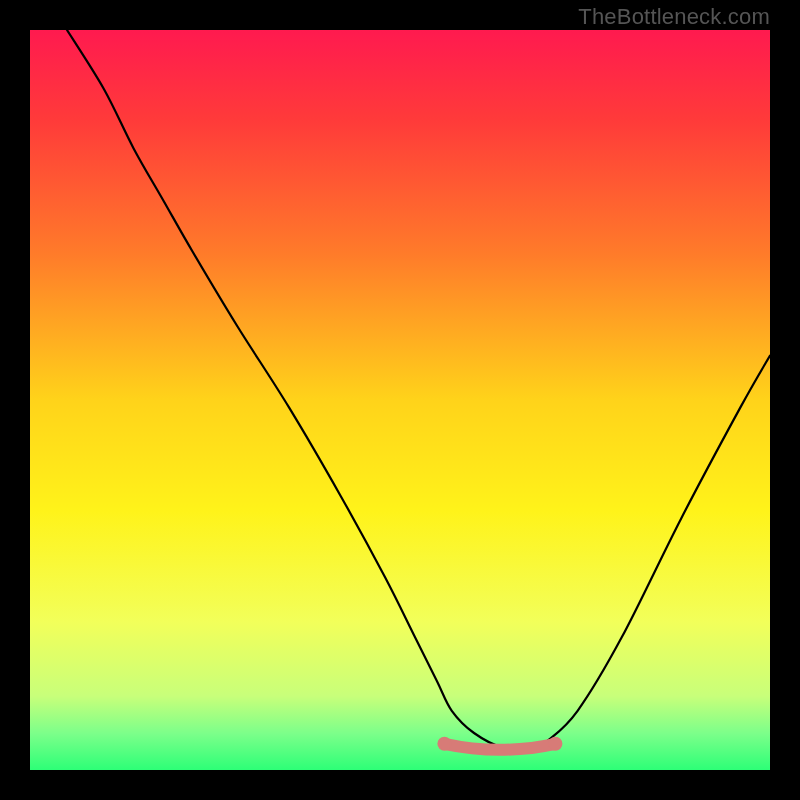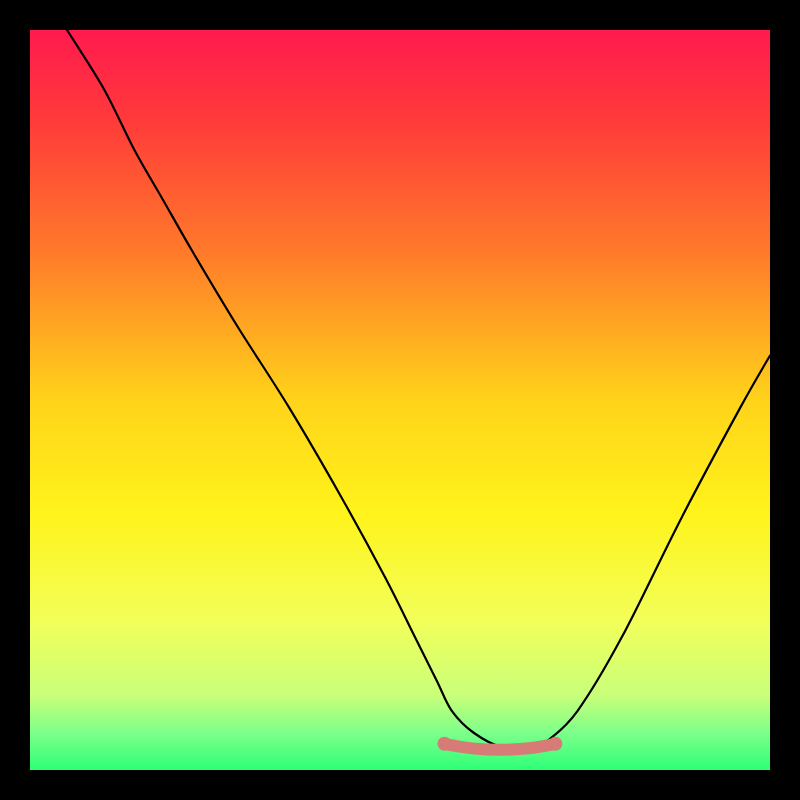--- a/index.html
+++ b/index.html
@@ -47,20 +47,21 @@
     font-family: Arial, Helvetica, sans-serif;
     font-size: 22px;
     font-weight: 500;
     letter-spacing: 0.2px;
   }
 </style>
 </head>
 <body>
 
 <div class="frame">
+  <div class="watermark">TheBottleneck.com</div>
 
   <div class="plot-area">
     <svg class="gradient" viewBox="0 0 740 740" preserveAspectRatio="none">
       <defs>
         <linearGradient id="bg-grad" x1="0" y1="0" x2="0" y2="1">
             <stop offset="0%" stop-color="#ff1a4f"></stop>
             <stop offset="12%" stop-color="#ff3a3a"></stop>
             <stop offset="30%" stop-color="#ff7a2a"></stop>
             <stop offset="50%" stop-color="#ffd31a"></stop>
             <stop offset="65%" stop-color="#fff31a"></stop>

